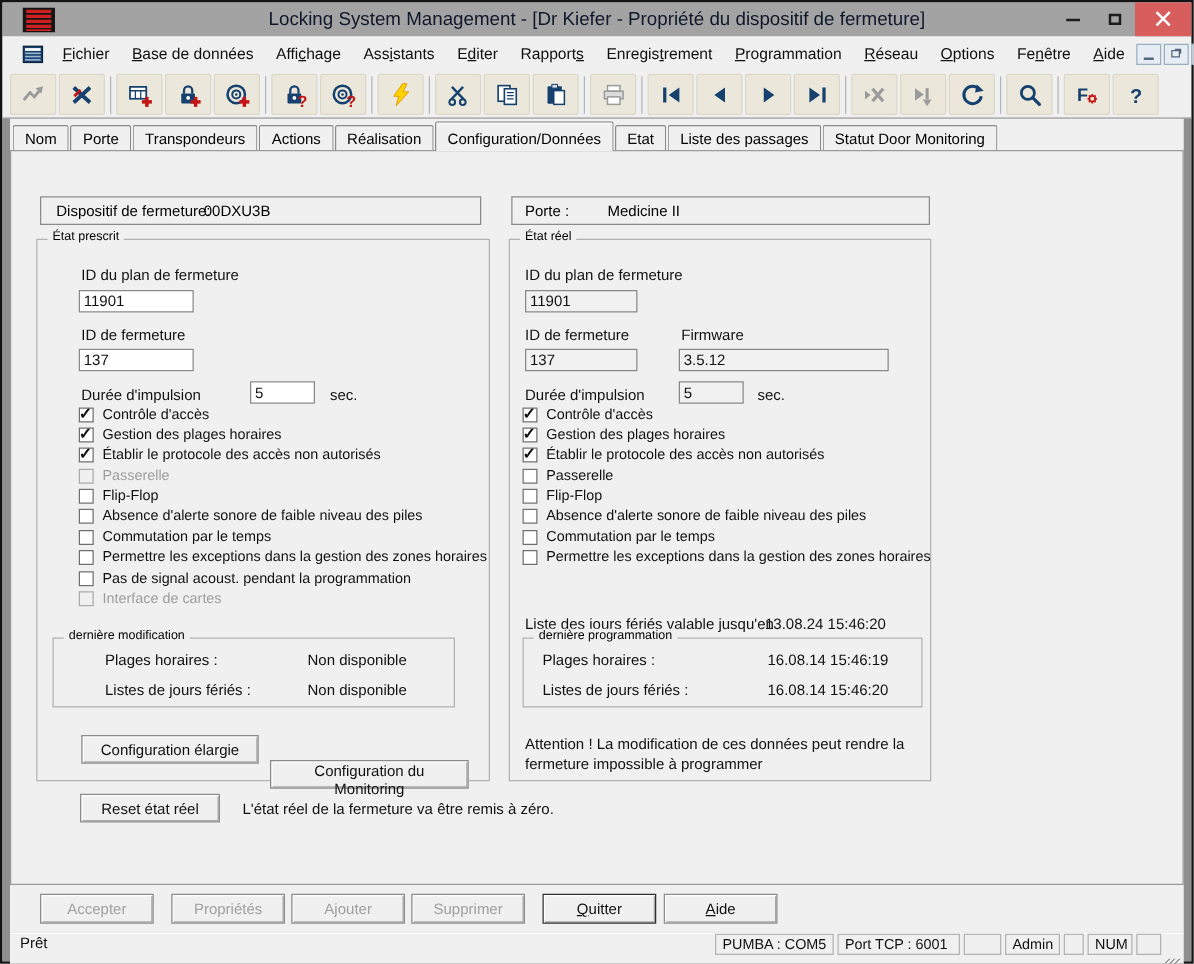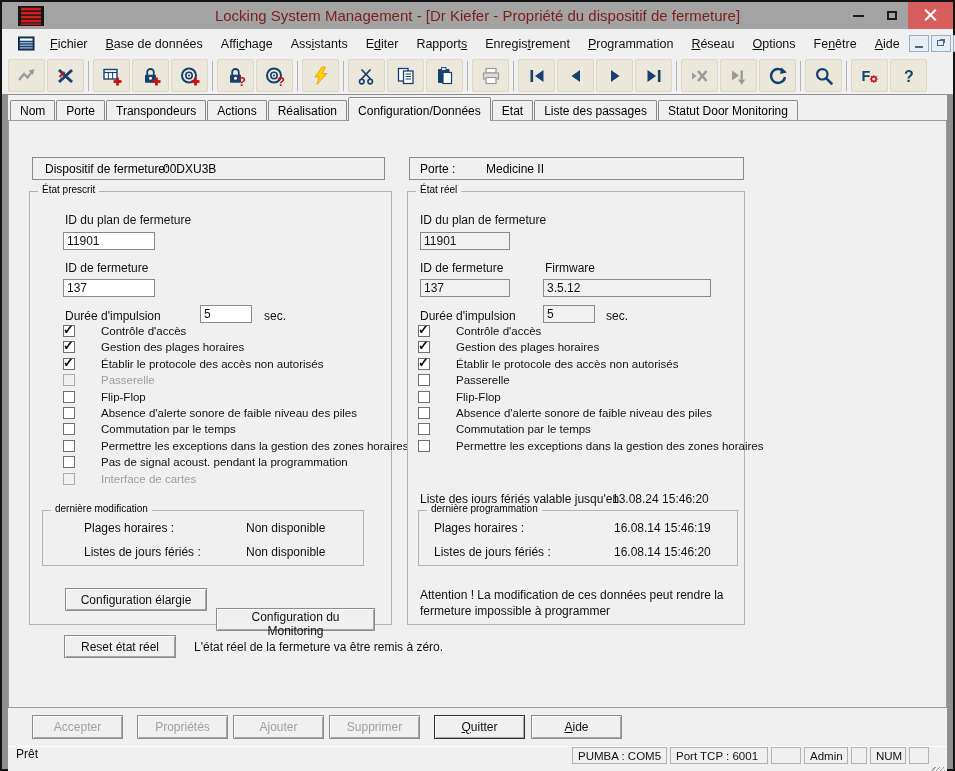--- a/index.html
+++ b/index.html
@@ -2,21 +2,21 @@
 <html><head>
 <meta charset="utf-8">
 <style>
   * { box-sizing: border-box; }
   body { margin:0; background:#3c3c3c; font-family:"Liberation Sans", sans-serif; }
   .window{ position:relative; width:955px; height:771px; border:2px solid #141414; background:#f0f0f0; }
 
   
   .titlebar{ height:27px; background:#a3a3a3; display:flex; align-items:center; position:relative; }
   .title-icon{ margin-left:16px; width:26px; height:20px; z-index:2; }
-  .title-text{ position:absolute; left:0; right:0; text-align:center; font-size:15px; color:#7f1d1d; }
+  .title-text{ position:absolute; left:0; right:0; text-align:center; font-size:15px; color:#0f172a; }
   .win-controls{ margin-left:auto; display:flex; height:100%; z-index:2; }
   .wc{ width:33px; display:flex; align-items:center; justify-content:center; position:relative; }
   .wc.close{ width:45px; background:#d85e5e; }
   .g-min{ width:11px; height:2px; background:#1c1c1c; }
   .g-max{ width:10px; height:9px; border:2px solid #1c1c1c; }
   .xbar{ position:absolute; width:15px; height:2px; background:#fff; left:15px; top:12px; }
   .x1{ transform:rotate(45deg);} .x2{ transform:rotate(-45deg);}
 
   
   .menubar{ height:28px; background:#f0f0f0; display:flex; align-items:center; padding-left:16px; }
@@ -50,21 +50,21 @@
   .groupbox{ position:absolute; top:70px; height:434px; border:1px solid #b2b2b2; }
   .gb-left{ left:20px; width:363px; }
   .gb-right{ left:398px; width:338px; }
   .legend{ position:absolute; top:-8px; left:8px; background:#f0f0f0; padding:0 4px; font-size:10px; white-space:nowrap; }
 
   .lbl{ position:absolute; font-size:12px; white-space:nowrap; color:#111; }
   .field{ position:absolute; height:18px; border:1px solid #898989; background:#fff; font-size:12px; padding:0 3px; font-family:inherit; color:#111; }
   .field.ro{ background:#f1f1f1; }
 
   .cbs{ position:absolute; }
-  .cb-row{ display:flex; height:13px; margin-bottom:3.4px;gap:19px; }
+  .cb-row{ display:flex; align-items:center; height:13px; margin-bottom:3.4px; }
   .cb{ width:12px; height:12px; background:#fff; border:1px solid #6f6f6f; margin-right:7px; position:relative; flex:none; }
   .cb.checked::after{ content:"✓"; position:absolute; left:-1px; top:-4px; font-size:13px; font-weight:bold; color:#111; }
   .cb.disabled{ background:#f0f0f0; border-color:#ababab; }
   .cb-label{ font-size:11.5px; white-space:nowrap; color:#111; }
   .cb-label.disabled{ color:#9e9e9e; }
 
   .modbox{ position:absolute; border:1px solid #b2b2b2; height:56px;text-align:center; }
   .modbox .legend{ top:-8px; }
   .mb-left{ left:12px; top:318px; width:322px; }
   .mb-right{ left:10px; top:318px; width:320px; }

